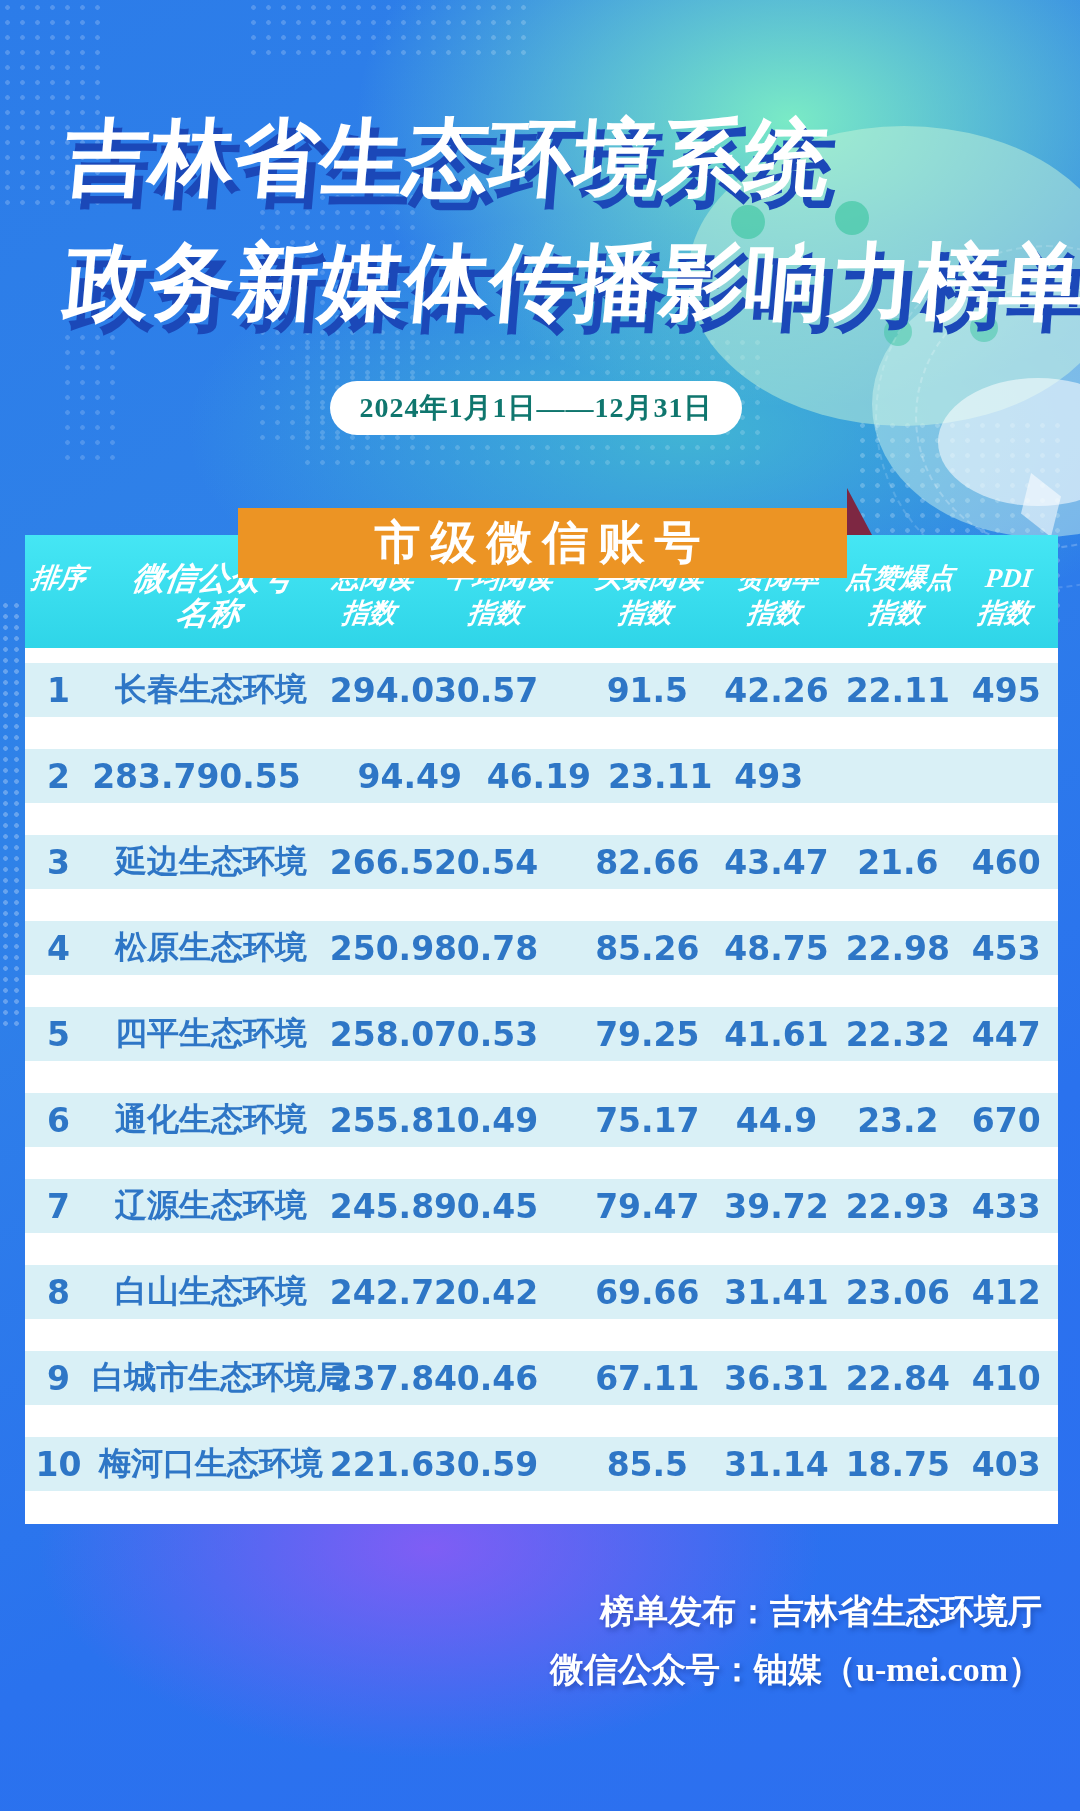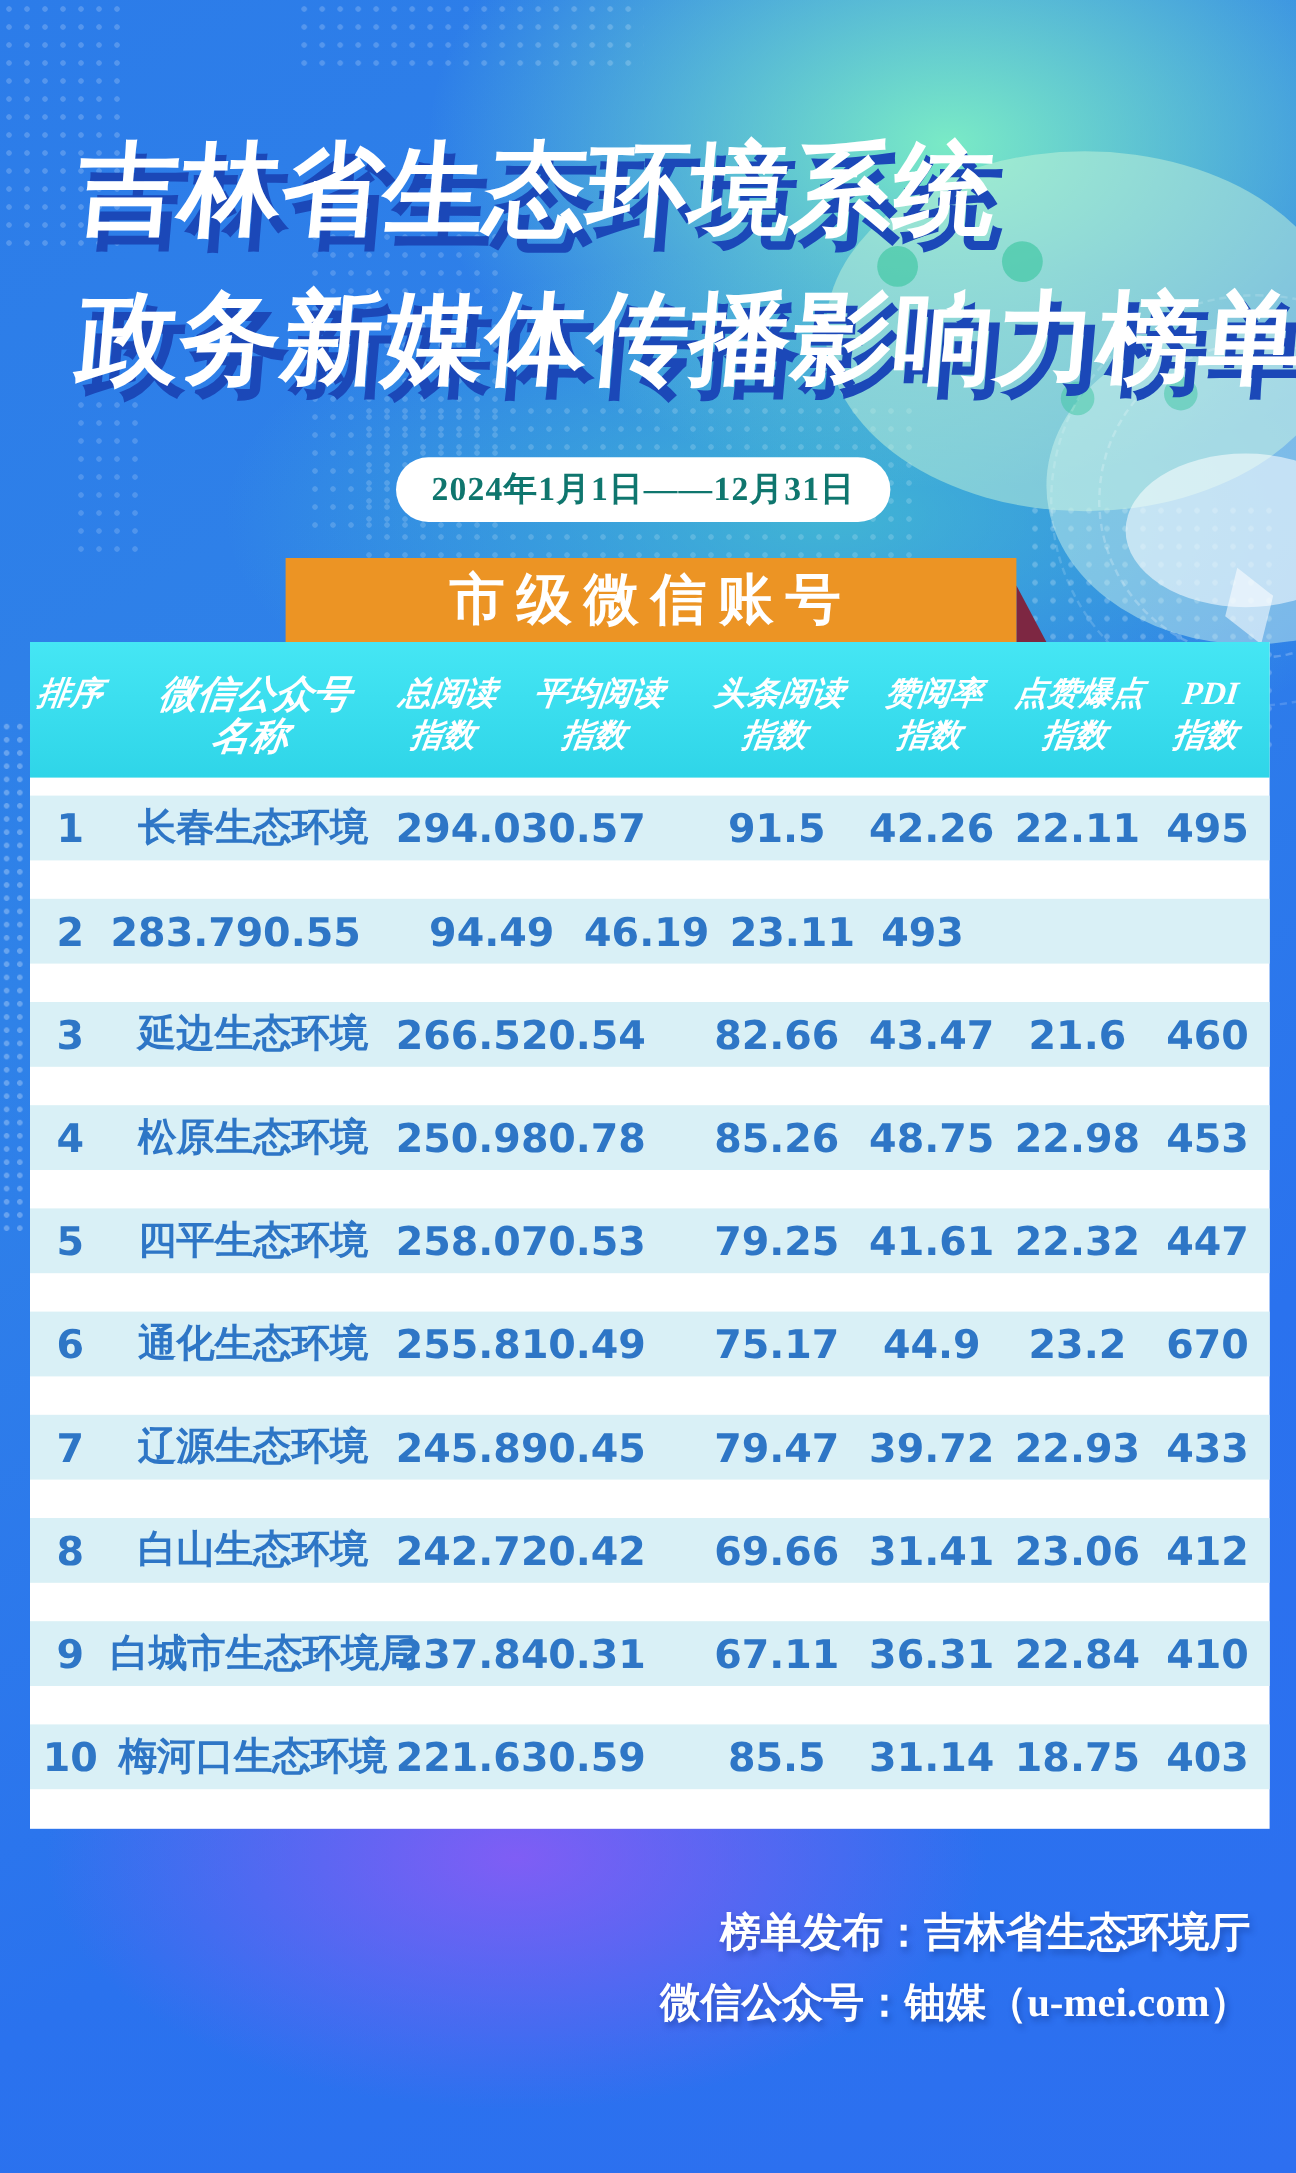--- a/index.html
+++ b/index.html
@@ -22,21 +22,21 @@
   .title{position:absolute;left:60px;color:#fff;font-weight:800;font-size:84px;letter-spacing:1px;
     white-space:nowrap;transform:skewX(-5deg);transform-origin:left bottom;
     text-shadow:9px 11px 0 #1b48b8;}
   .t1{top:102px;}
   .t2{top:226px;}
   
   .date-badge{position:absolute;left:330px;top:368px;width:412px;height:54px;border-radius:27px;background:#fff;
     display:flex;align-items:center;justify-content:center;
     font-family:"Liberation Serif",serif;font-weight:700;font-size:28px;color:#0f766e;letter-spacing:1px;margin-top:13px;}
   
-  .ribbon{position:absolute;left:238px;top:465px;width:609px;height:70px;background:#ec9424;z-index:5;
+  .ribbon{position:absolute;left:238px;top:508px;width:609px;height:70px;background:#ec9424;z-index:5;
     display:flex;align-items:center;justify-content:center;
     font-family:"Liberation Serif",serif;font-weight:700;font-size:46px;color:#fff;letter-spacing:10px;}
   .ribbon-fold{position:absolute;left:847px;top:488px;width:0;height:0;z-index:4;
     border-bottom:47px solid #7d2742;border-right:25px solid transparent;}
   
   .panel{position:absolute;left:25px;top:535px;width:1033px;height:989px;background:#fff;z-index:3;}
   .thead{position:absolute;left:0;top:0;width:100%;height:113px;
     background:linear-gradient(180deg,#45e6f4 0%,#2fd5e8 100%);
     display:flex;align-items:flex-start;padding-top:26px;box-sizing:border-box;}
   .th{display:flex;flex-direction:column;align-items:center;justify-content:center;
@@ -197,21 +197,21 @@
           <div class="cell c3">0.42</div>
           <div class="cell c4">69.66</div>
           <div class="cell c5">31.41</div>
           <div class="cell c6">23.06</div>
           <div class="cell c7">412</div>
         </div>
         <div class="trow">
           <div class="cell c0">9</div>
           <div class="cell c1">白城市生态环境局</div>
           <div class="cell c2">237.84</div>
-          <div class="cell c3">0.31</div>
+          <div class="cell c3">0.46</div>
           <div class="cell c4">67.11</div>
           <div class="cell c5">36.31</div>
           <div class="cell c6">22.84</div>
           <div class="cell c7">410</div>
         </div>
         <div class="trow">
           <div class="cell c0">10</div>
           <div class="cell c1">梅河口生态环境</div>
           <div class="cell c2">221.63</div>
           <div class="cell c3">0.59</div>

